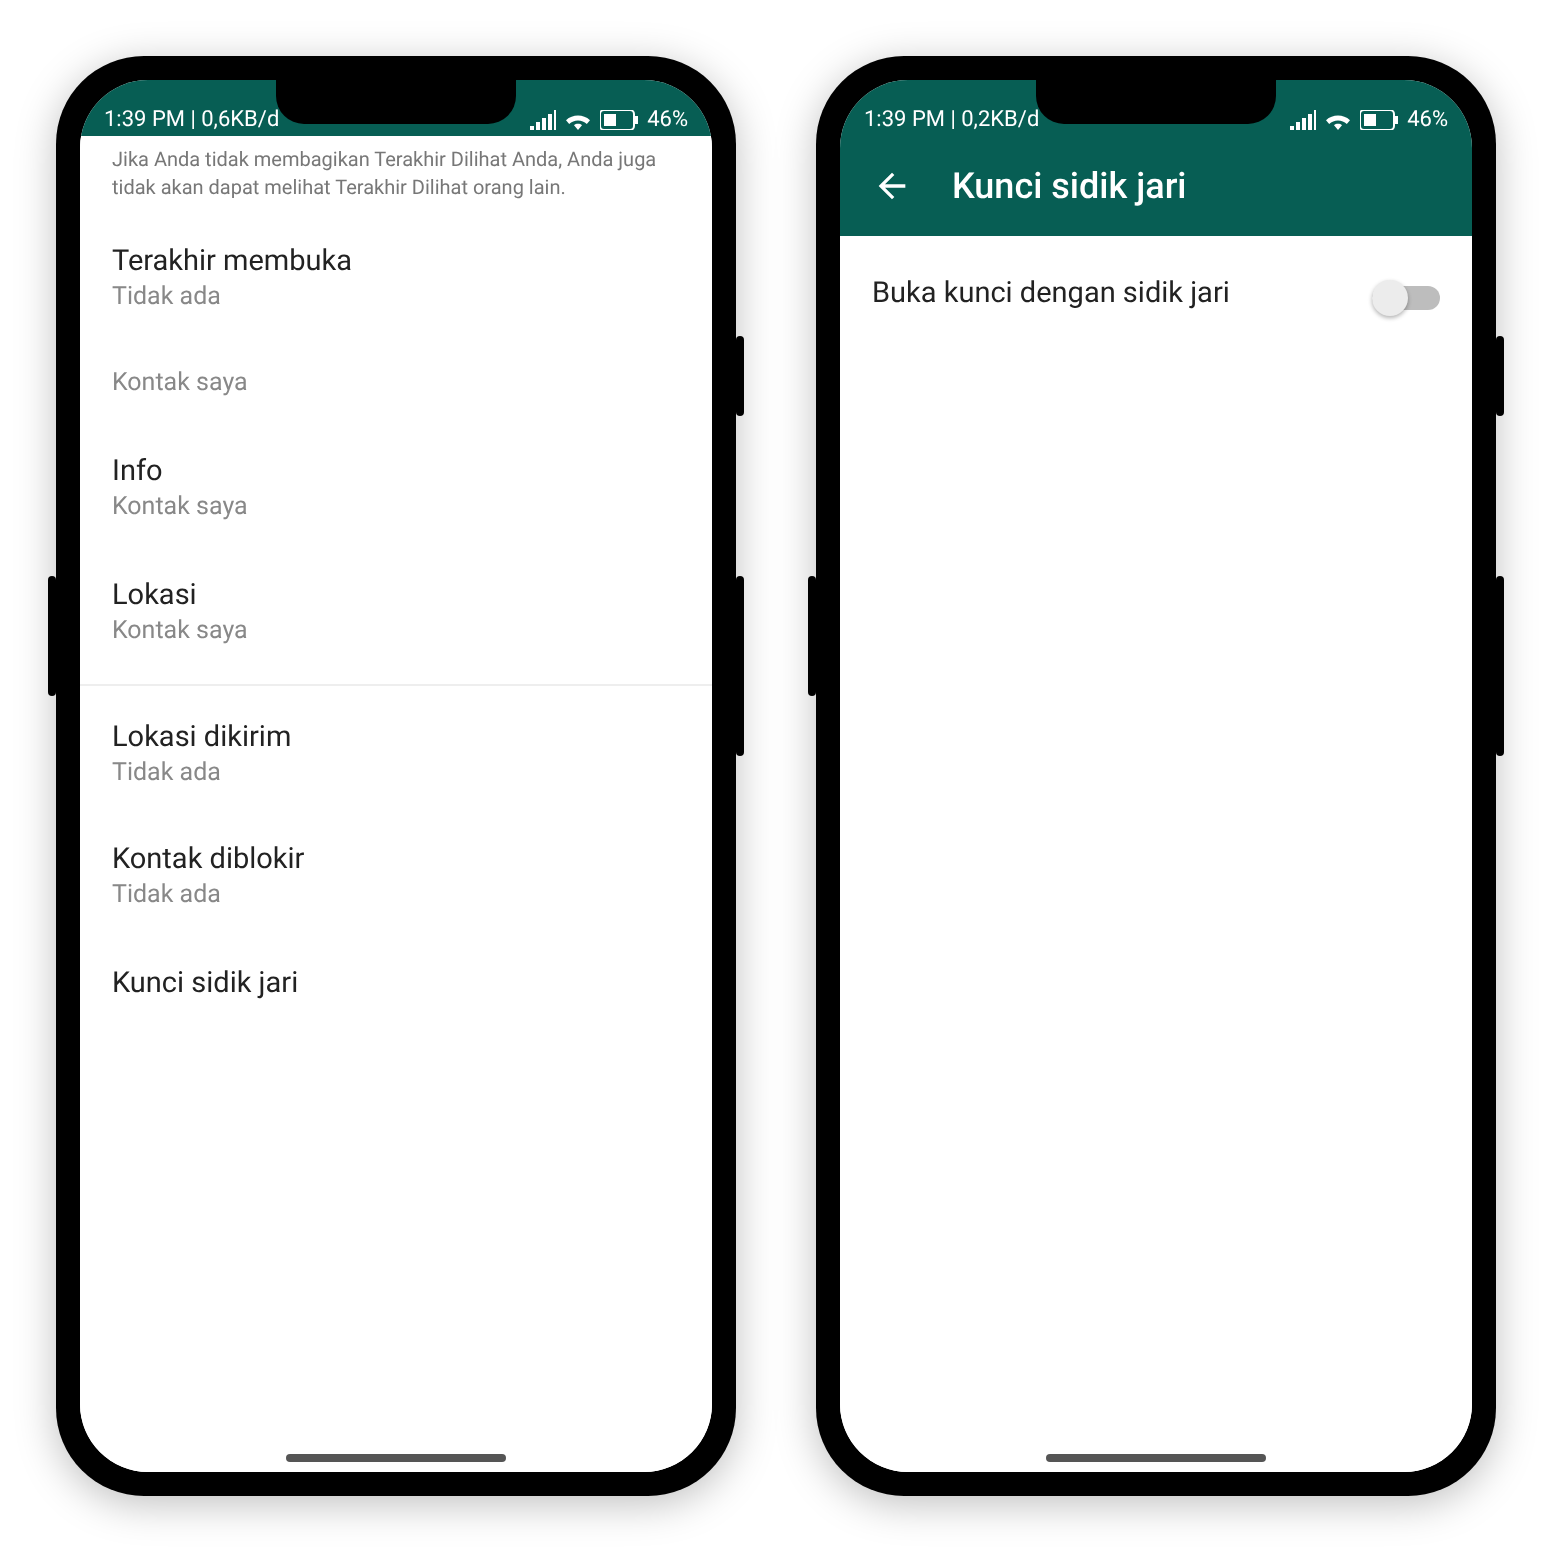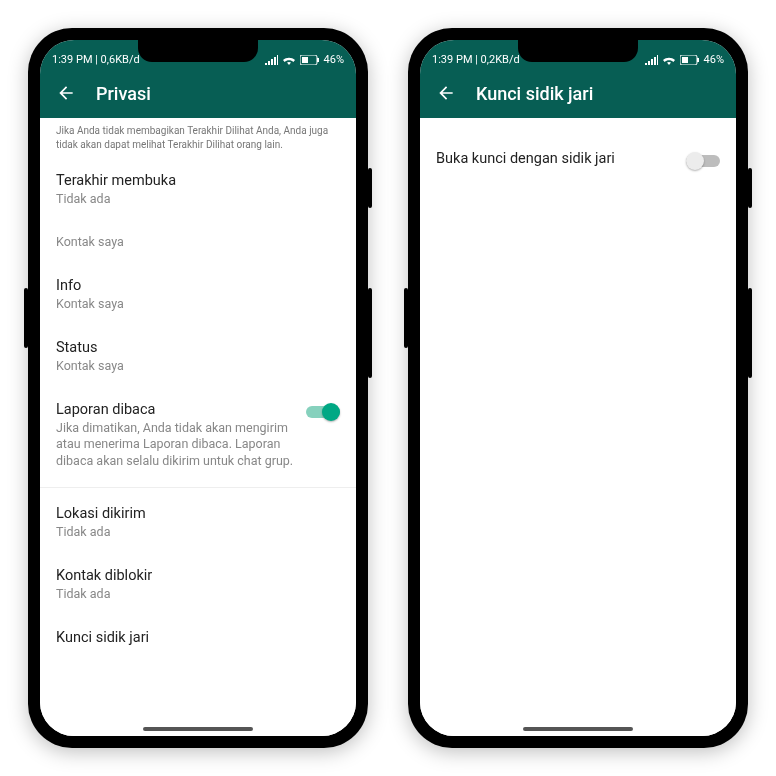--- a/index.html
+++ b/index.html
@@ -110,56 +110,38 @@
           </svg>
         <svg width="20" height="10" viewBox="0 0 20 10">
             <rect x="0" y="0" width="17" height="10" rx="2" fill="none" stroke="#fff" stroke-width="1"></rect>
             <rect x="17" y="3" width="2" height="4" fill="#fff"></rect>
             <rect x="2" y="2" width="6" height="6" fill="#fff"></rect>
           </svg>
         <span>46%</span>
       </span>
     </div>
 
-    <div class="appbar">
-      <div class="back-arrow">
-        <svg width="20" height="20" viewBox="0 0 24 24">
-            <path fill="#fff" d="M20 11H7.8l5.6-5.6L12 4l-8 8 8 8 1.4-1.4L7.8 13H20z"></path>
-          </svg>
-      </div>
-      <div class="appbar-title">Privasi</div>
-    </div>
 
     <div class="content">
       <div class="top-note">Jika Anda tidak membagikan Terakhir Dilihat Anda, Anda juga tidak akan dapat melihat Terakhir Dilihat orang lain.</div>
 
       <div class="item">
         <div class="item-title">Terakhir membuka</div>
         <div class="item-sub">Tidak ada</div>
       </div>
       <div class="item">
         <div class="item-sub">Kontak saya</div>
       </div>
       <div class="item">
         <div class="item-title">Info</div>
         <div class="item-sub">Kontak saya</div>
       </div>
       <div class="item">
-        <div class="item-title">Status</div>
+        <div class="item-title">Lokasi</div>
         <div class="item-sub">Kontak saya</div>
-      </div>
-      <div class="item with-toggle">
-        <div class="text">
-          <div class="item-title">Laporan dibaca</div>
-          <div class="item-sub">Jika dimatikan, Anda tidak akan mengirim atau menerima Laporan dibaca. Laporan dibaca akan selalu dikirim untuk chat grup.</div>
-        </div>
-        <div class="toggle on">
-          <div class="track"></div>
-            <div class="thumb"></div>
-        </div>
       </div>
 
       <div class="divider"></div>
 
       <div class="item">
         <div class="item-title">Lokasi dikirim</div>
         <div class="item-sub">Tidak ada</div>
       </div>
       <div class="item">
         <div class="item-title">Kontak diblokir</div>
@@ -202,21 +184,21 @@
     <div class="appbar">
       <div class="back-arrow">
         <svg width="20" height="20" viewBox="0 0 24 24">
             <path fill="#fff" d="M20 11H7.8l5.6-5.6L12 4l-8 8 8 8 1.4-1.4L7.8 13H20z"></path>
           </svg>
       </div>
       <div class="appbar-title">Kunci sidik jari</div>
     </div>
 
     <div class="content">
-      <div class="item with-toggle" style="padding-top:32px">
+      <div class="item with-toggle" style="padding-top:20px">
         <div class="text">
           <div class="item-title">Buka kunci dengan sidik jari</div>
         </div>
         <div class="toggle off">
           <div class="track"></div>
             <div class="thumb"></div>
         </div>
       </div>
     </div>
   </div>

